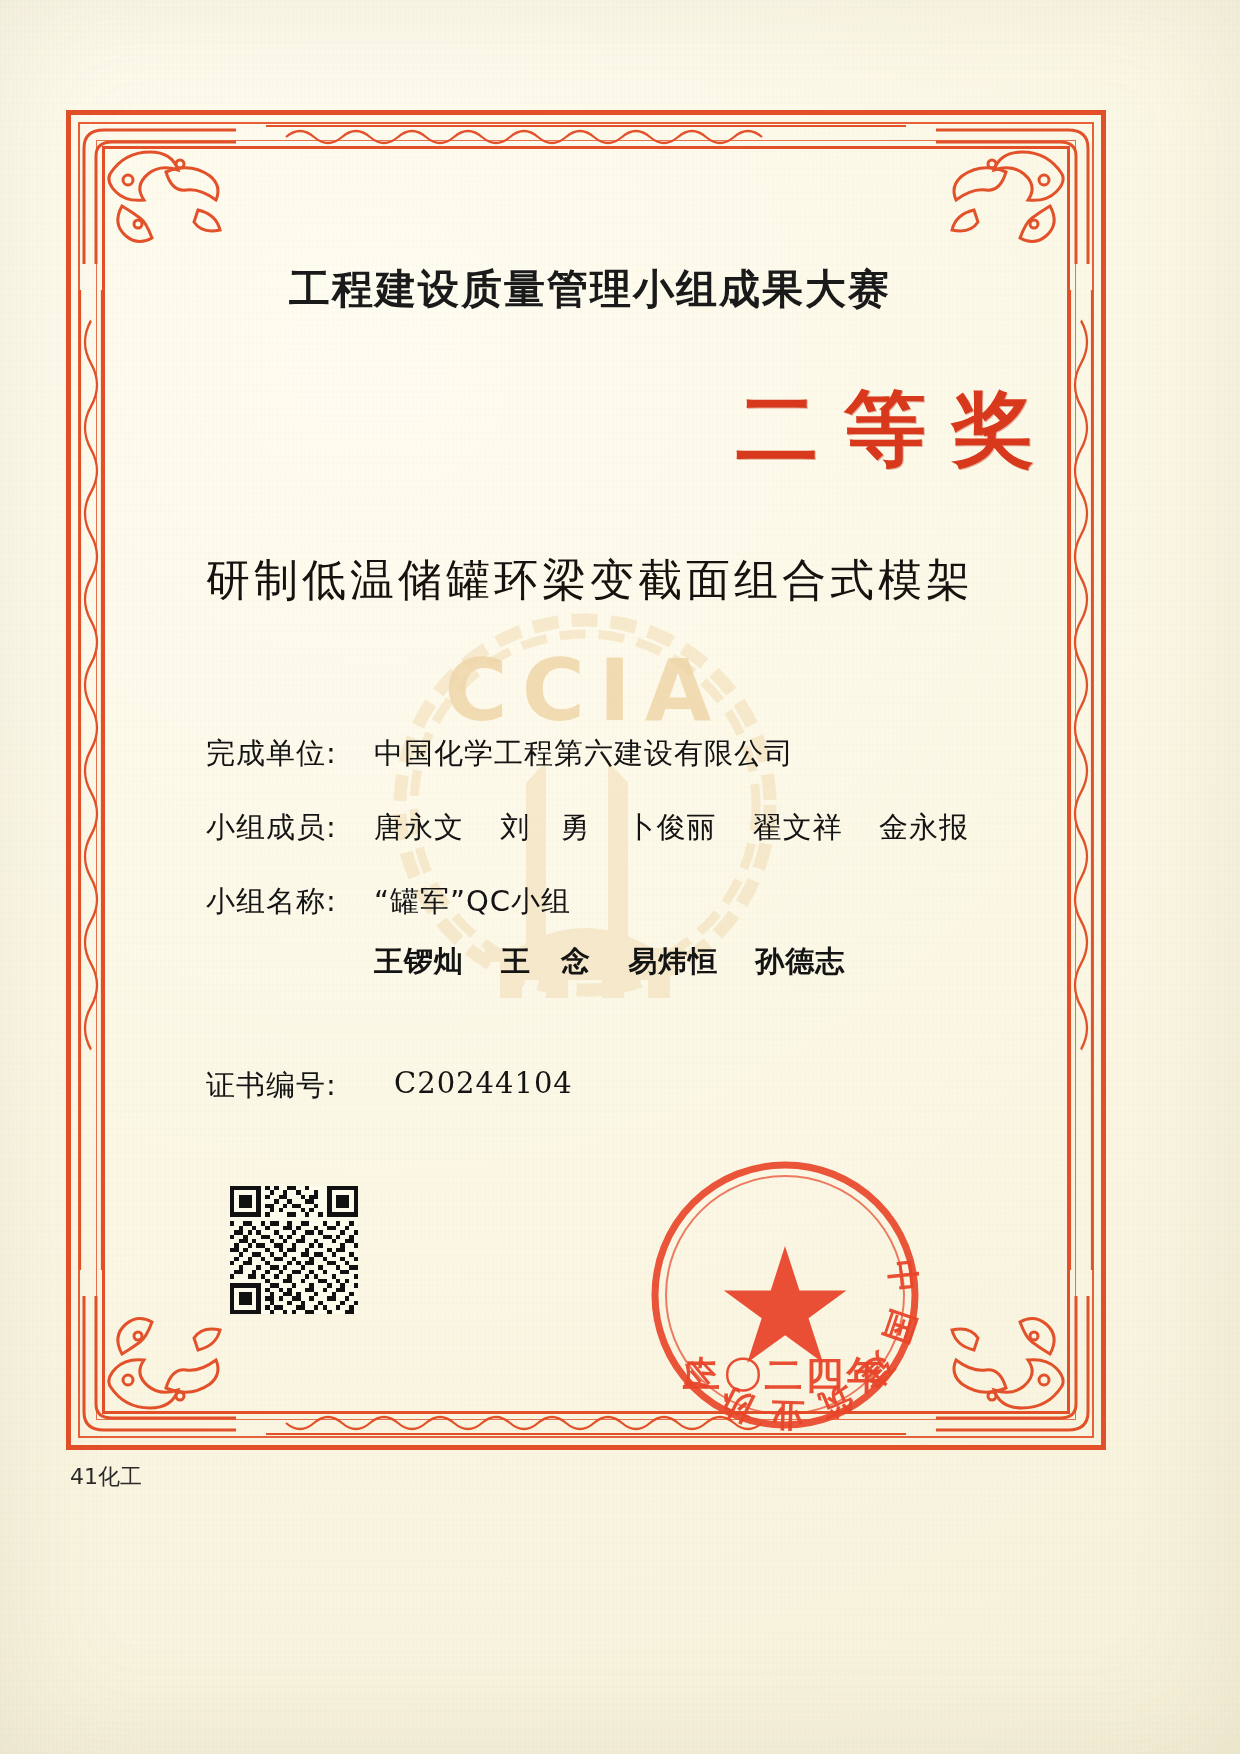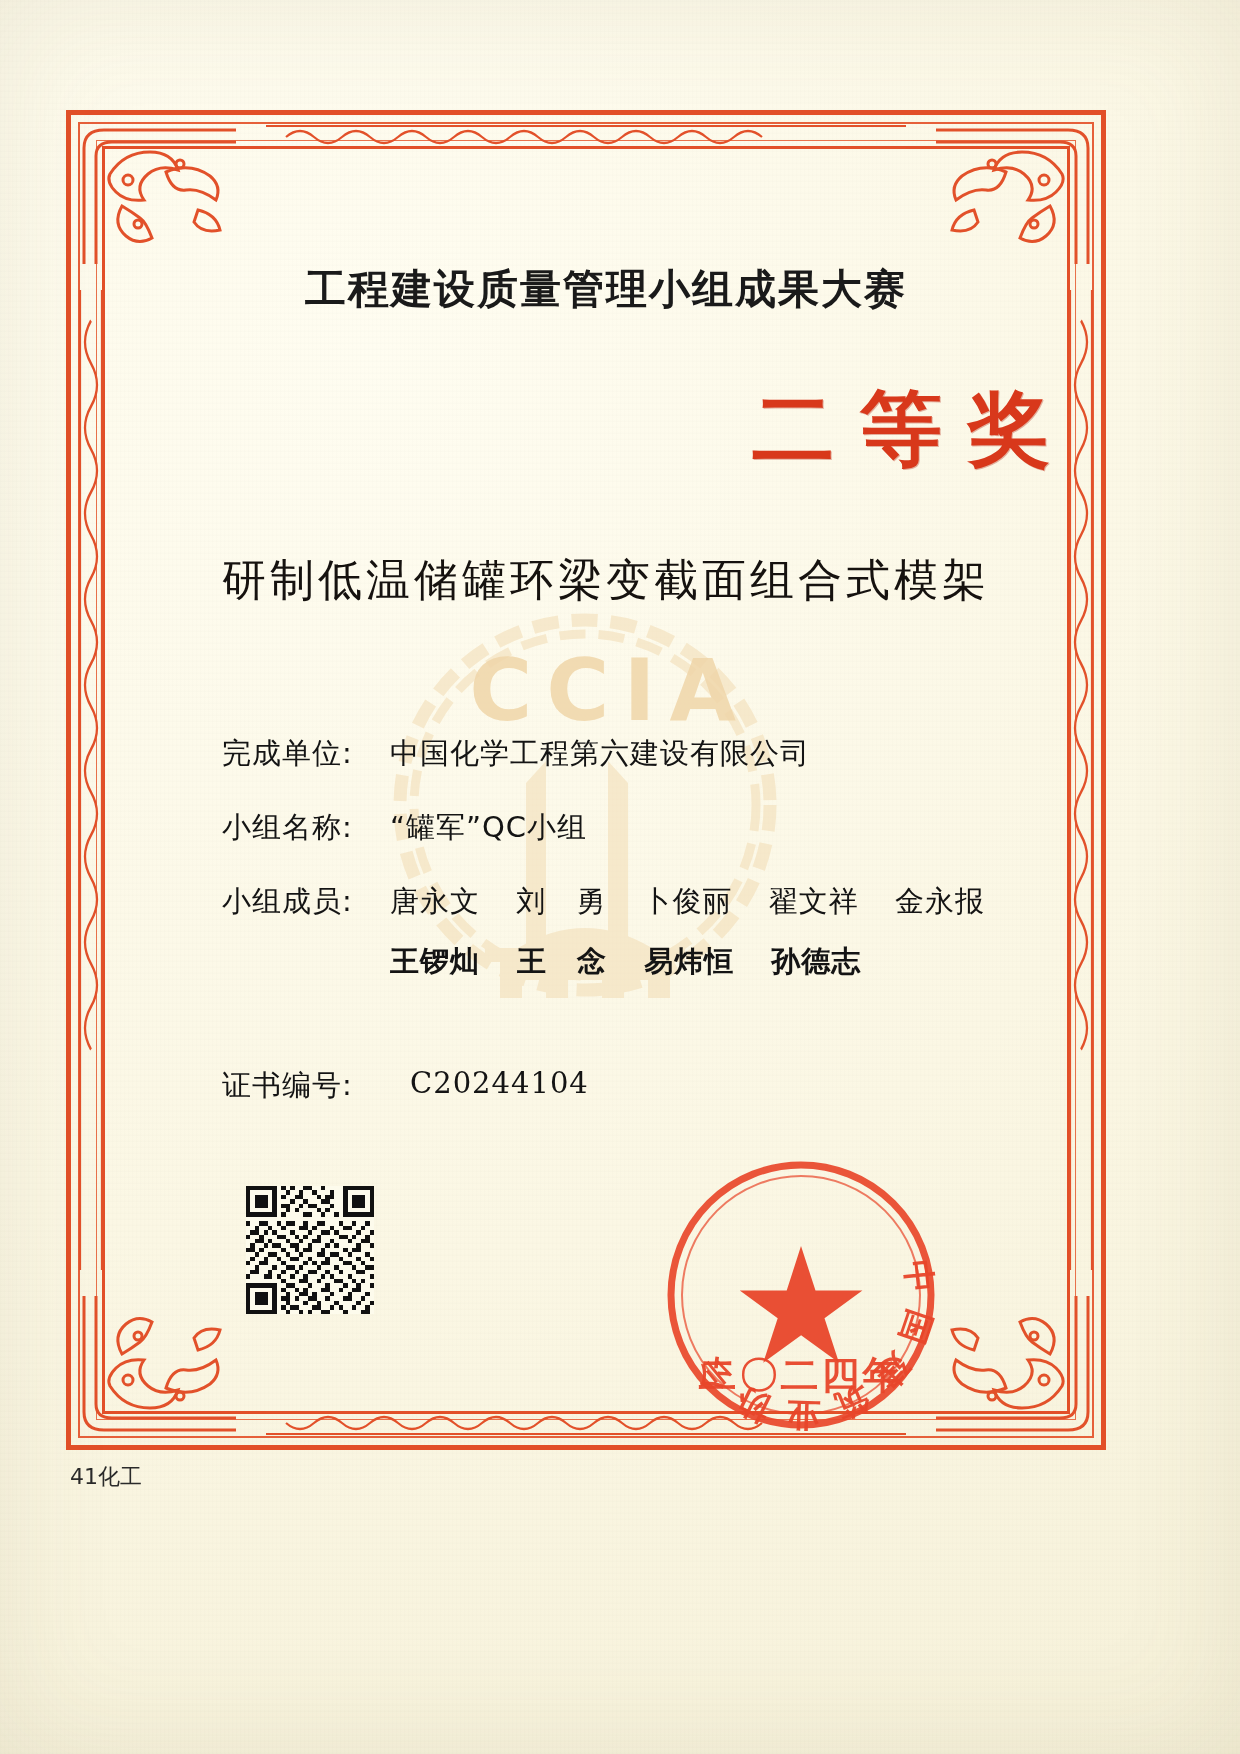--- a/index.html
+++ b/index.html
@@ -96,34 +96,34 @@
     height: 430px;
     opacity: 0.55;
     pointer-events: none;
   }
   .watermark svg { width: 100%; height: 100%; display: block; }
   .wm-text {
     position: absolute;
     left: 420px;
     top: 640px;
     width: 330px;
-    text-align: right;
+    text-align: center;
     font-family: "DejaVu Sans", "Liberation Sans", sans-serif;
     font-weight: 700;
     font-size: 86px;
     letter-spacing: 14px;
     color: #f0d6a9;
     opacity: 0.85;
     pointer-events: none;
   }
 
   
   .content {
     position: absolute;
-    left: 136px;
+    left: 120px;
     top: 150px;
     width: 940px;
     height: 1270px;
   }
   .cert-title {
     text-align: center;
     font-size: 41px;
     font-weight: 700;
     letter-spacing: 2px;
     color: #1a1a1a;
@@ -359,32 +359,32 @@
     <div class="cert-title">工程建设质量管理小组成果大赛</div>
     <div class="award-grade">二等奖</div>
     <div class="project-title">研制低温储罐环梁变截面组合式模架</div>
 
     <div class="fields">
       <div class="field-row">
         <div class="field-label">完成单位:</div>
         <div class="field-value">中国化学工程第六建设有限公司</div>
       </div>
       <div class="field-row">
-        <div class="field-label">小组名称:</div>
-        <div class="field-value">“罐军”QC小组</div>
-      </div>
-      <div class="field-row">
         <div class="field-label">小组成员:</div>
         <div class="field-value">
           <span class="member">唐永文</span>
           <span class="member">刘　勇</span>
           <span class="member">卜俊丽</span>
           <span class="member">翟文祥</span>
           <span class="member">金永报</span>
         </div>
+      </div>
+      <div class="field-row">
+        <div class="field-label">小组名称:</div>
+        <div class="field-value">“罐军”QC小组</div>
       </div>
       <div class="members-line2">
         <span class="member">王锣灿</span>
         <span class="member">王　念</span>
         <span class="member">易炜恒</span>
         <span class="member">孙德志</span>
       </div>
     </div>
 
     <div class="cert-no">

